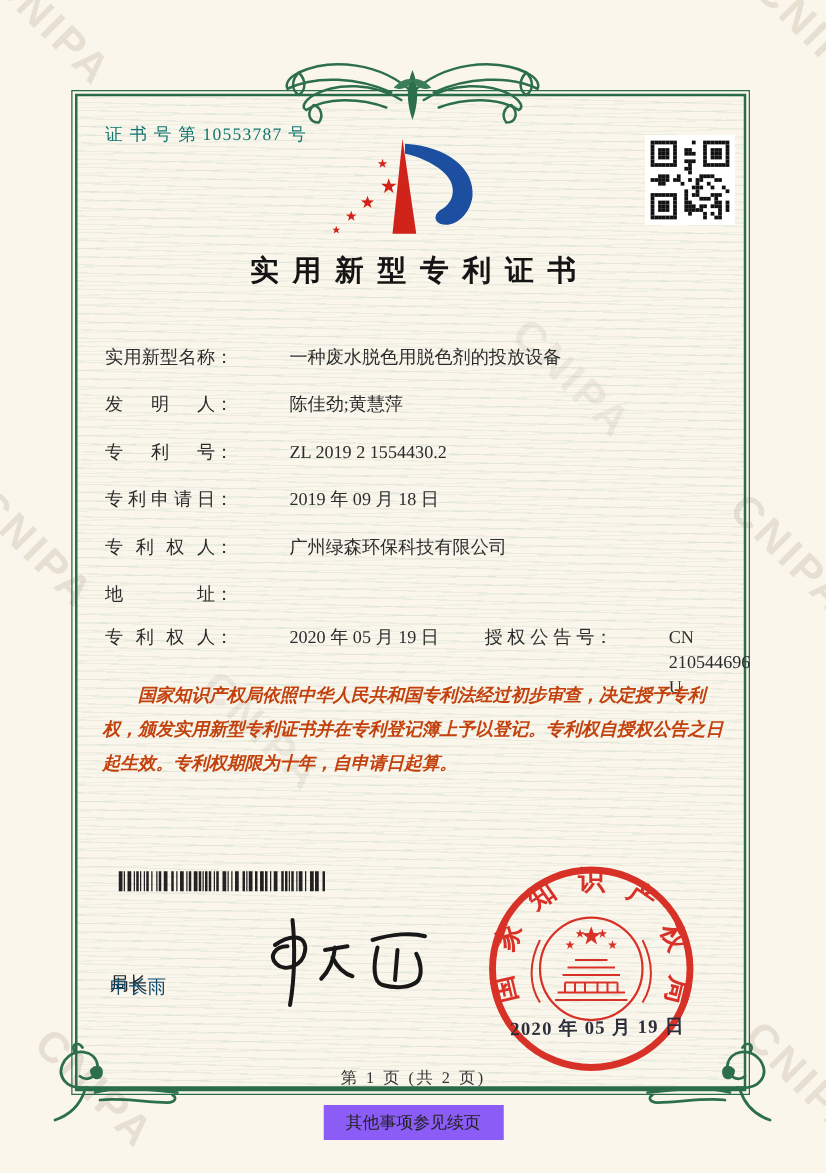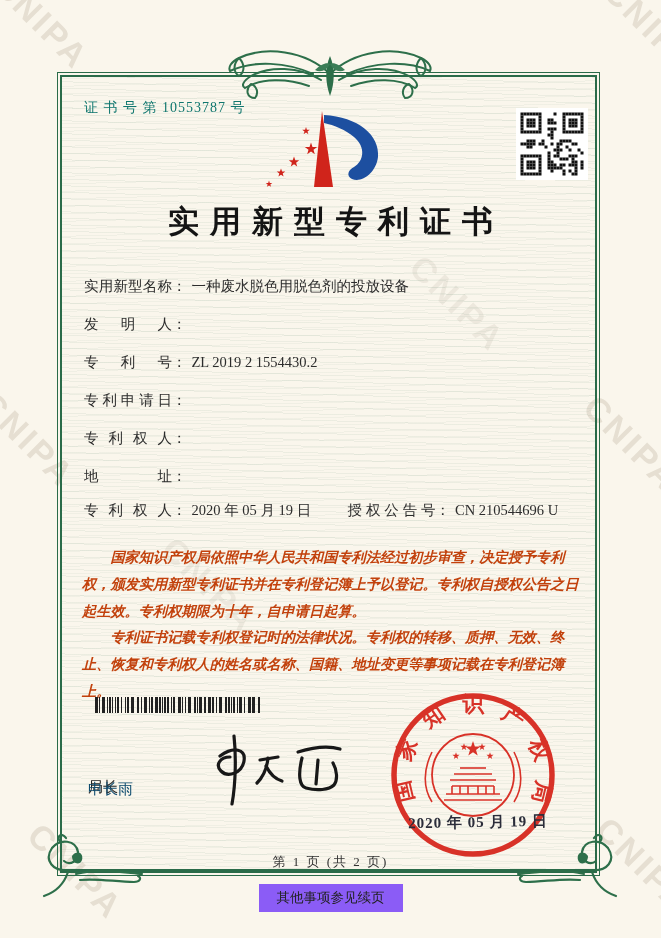--- a/index.html
+++ b/index.html
@@ -28,27 +28,27 @@
       repeating-linear-gradient(1.6deg, rgba(110,150,125,0.10) 0 1px, transparent 1px 6.5px),
       repeating-linear-gradient(-1.4deg, rgba(110,150,125,0.07) 0 1px, transparent 1px 7.5px);
   }
   .orn{position:absolute;z-index:3;}
   
   .cert-no{position:absolute;left:84px;top:99px;z-index:4;font-size:14px;letter-spacing:1px;color:#0f766e;}
   .logo{position:absolute;left:258px;top:105px;z-index:4;}
   .qr{position:absolute;left:516px;top:108px;z-index:4;}
   .title{
     position:absolute;left:0;top:201px;width:661px;z-index:4;text-align:center;
-    font-size:31px;font-weight:700;letter-spacing:11px;text-indent:11px;color:#141414;
+    font-size:23px;font-weight:700;letter-spacing:11px;text-indent:11px;color:#141414;
   }
   .fields{position:absolute;left:84px;top:276px;width:500px;z-index:4;font-size:14.5px;color:#2c2c2c;}
   .row{display:flex;align-items:flex-start;line-height:20px;margin-bottom:18px;}
   .lab{display:inline-block;width:88px;flex:none;text-align:justify;text-align-last:justify;}
   .colon{flex:none;margin-right:5px;}
-  .val{flex:1;}
+  .val{flex:1;margin-left:40px;}
   .grant .val1{width:156px;flex:none;}
   .legal{
     position:absolute;left:82px;top:544px;width:500px;z-index:4;
     font-size:14.2px;line-height:26.8px;color:#c2410c;font-style:italic;font-weight:bold;
   }
   .legal p{margin:0;text-indent:2em;}
   .barcode{position:absolute;left:94px;top:696px;z-index:4;}
   .sign-title{position:absolute;left:88px;top:778px;z-index:4;font-size:15px;color:#222;}
   .sign-name{position:absolute;left:88px;top:780px;z-index:4;font-size:15px;color:#0c4a6e;text-align:center;}
   .signature{position:absolute;left:198px;top:732px;z-index:4;}
@@ -330,51 +330,53 @@
 
 <div class="fields">
   <div class="row">
     <span class="lab">实用新型名称</span>
       <span class="colon">：</span>
     <span class="val">一种废水脱色用脱色剂的投放设备</span>
   </div>
   <div class="row">
     <span class="lab">发明人</span>
       <span class="colon">：</span>
+    <span class="val">陈佳劲;黄慧萍</span>
   </div>
   <div class="row">
     <span class="lab">专利号</span>
       <span class="colon">：</span>
     <span class="val">ZL 2019 2 1554430.2</span>
   </div>
   <div class="row">
     <span class="lab">专利申请日</span>
       <span class="colon">：</span>
+    <span class="val">2019 年 09 月 18 日</span>
   </div>
   <div class="row">
     <span class="lab">专利权人</span>
       <span class="colon">：</span>
+    <span class="val">广州绿森环保科技有限公司</span>
   </div>
   <div class="row" style="margin-bottom:14px">
     <span class="lab">地址</span>
       <span class="colon">：</span>
   </div>
   <div class="row grant">
     <span class="lab">专利权人</span>
       <span class="colon">：</span>
     <span class="val val1">2020 年 05 月 19 日</span>
     <span class="lab">授权公告号</span>
       <span class="colon">：</span>
     <span class="val">CN 210544696 U</span>
   </div>
 </div>
 
 <div class="legal">
   <p>国家知识产权局依照中华人民共和国专利法经过初步审查，决定授予专利权，颁发实用新型专利证书并在专利登记簿上予以登记。专利权自授权公告之日起生效。专利权期限为十年，自申请日起算。</p>
-  <p>专利证书记载专利权登记时的法律状况。专利权的转移、质押、无效、终止、恢复和专利权人的姓名或名称、国籍、地址变更等事项记载在专利登记簿上。</p>
 </div>
 
 <svg class="barcode" width="172" height="18" viewBox="0 0 172 18">
   <g id="barcode-bars" fill="#222222">
       <rect x="1" y="1" width="3" height="16"></rect>
       <rect x="5" y="1" width="1" height="16"></rect>
       <rect x="8" y="1" width="3" height="16"></rect>
       <rect x="13" y="1" width="1" height="16"></rect>
       <rect x="15" y="1" width="2" height="16"></rect>
       <rect x="18" y="1" width="1" height="16"></rect>

